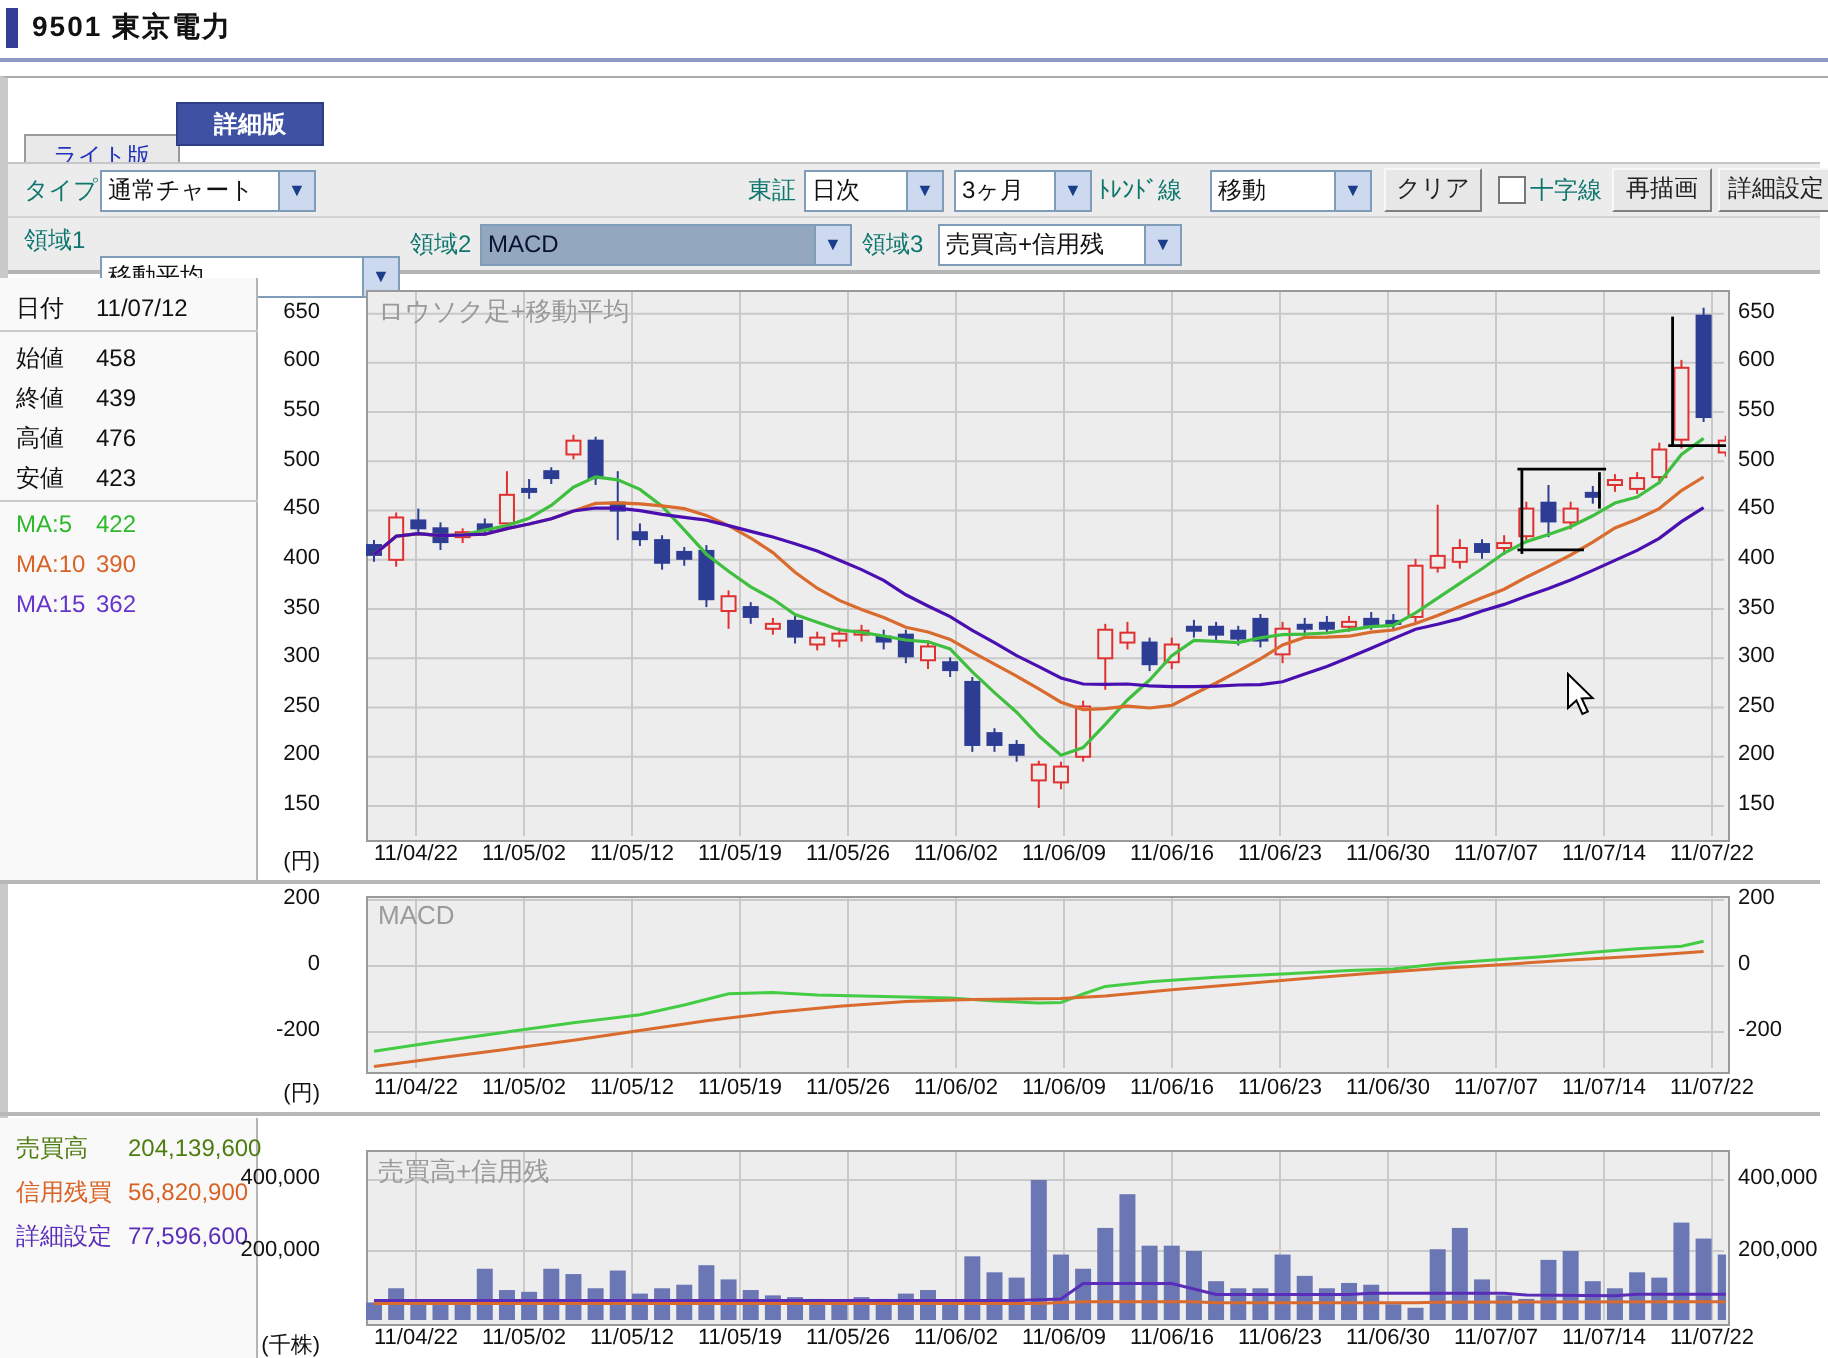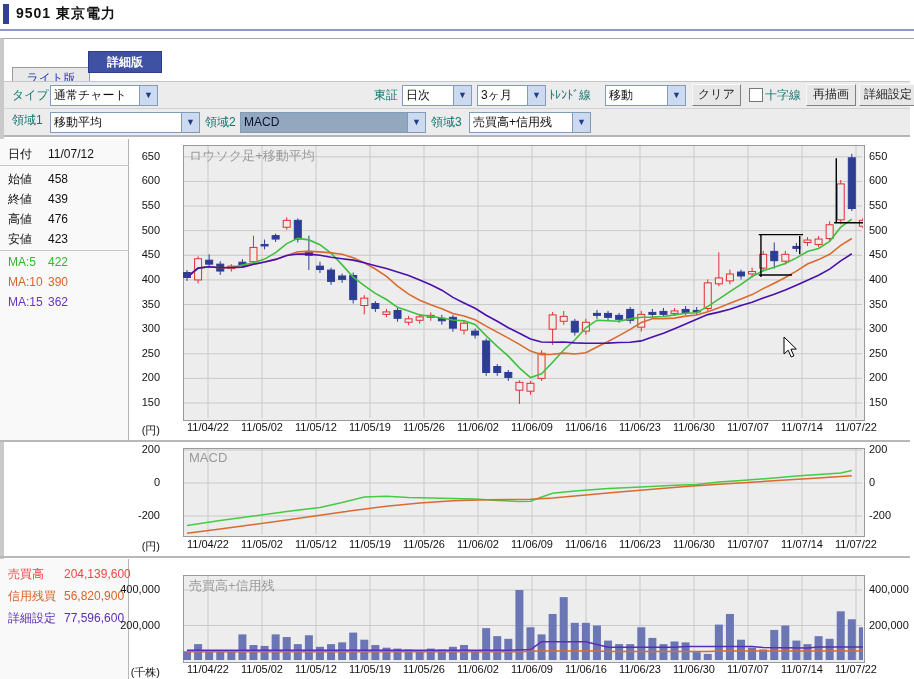--- a/index.html
+++ b/index.html
@@ -77,21 +77,21 @@
       </div>
       <div class="pushbtn" style="left:688px;top:2px;width:49px;">クリア</div>
       <div class="chk" style="left:745px;top:6px;"></div>
       <div class="lbl" style="left:761px;top:3px;">十字線</div>
       <div class="pushbtn" style="left:802px;top:2px;width:50px;">再描画</div>
       <div class="pushbtn" style="left:855px;top:2px;width:58px;">詳細設定</div>
     </div>
 
     <div class="abs tb-band" id="tbrow2">
       <div class="lbl" style="left:8px;top:1px;">領域1</div>
-      <div class="combo" style="left:46px;top:3px;width:150px;">
+      <div class="combo" style="left:46px;top:19px;width:150px;">
         <div class="field">移動平均</div>
         <div class="cbtn">▼</div>
       </div>
       <div class="lbl" style="left:201px;top:3px;">領域2</div>
       <div class="combo hl" style="left:236px;top:3px;width:186px;">
         <div class="field">MACD</div>
         <div class="cbtn">▼</div>
       </div>
       <div class="lbl" style="left:427px;top:3px;">領域3</div>
       <div class="combo" style="left:465px;top:3px;width:122px;">
@@ -362,21 +362,21 @@
       <div class="dlab" style="left:556px;top:538px;width:60px;">11/06/16</div>
       <div class="dlab" style="left:610px;top:538px;width:60px;">11/06/23</div>
       <div class="dlab" style="left:664px;top:538px;width:60px;">11/06/30</div>
       <div class="dlab" style="left:718px;top:538px;width:60px;">11/07/07</div>
       <div class="dlab" style="left:772px;top:538px;width:60px;">11/07/14</div>
       <div class="dlab" style="left:826px;top:538px;width:60px;">11/07/22</div>
     </div>
   <div class="abs section-sep" style="top:556px;"></div>
 
   <div class="abs info-col" style="top:559px;height:120px;">
-    <div class="inforow" style="top:7px;color:#ef4444;"><span class="k" style="width:56px">売買高</span><span>204,139,600</span></div>
+    <div class="inforow" style="top:7px;color:#4d7c0f;"><span class="k" style="width:56px">売買高</span><span>204,139,600</span></div>
     <div class="inforow" style="top:29px;color:#d96326;"><span class="k" style="width:56px">信用残買</span><span>56,820,900</span></div>
     <div class="inforow" style="top:51px;color:#5a2db8;"><span class="k" style="width:56px">詳細設定</span><span>77,596,600</span></div>
   </div>
   <div class="abs plotbox" style="left:183px;top:575px;width:680px;height:86px;"></div>
   <svg id="svg-vol" style="left:183px;top:575px;" width="680" height="86">
       <line x1="1" y1="15" x2="679" y2="15" stroke="#c9c9c9"></line>
       <line x1="1" y1="50.5" x2="679" y2="50.5" stroke="#c9c9c9"></line>
       <line x1="25" y1="1" x2="25" y2="85" stroke="#c9c9c9"></line>
       <line x1="79" y1="1" x2="79" y2="85" stroke="#c9c9c9"></line>
       <line x1="133" y1="1" x2="133" y2="85" stroke="#c9c9c9"></line>

